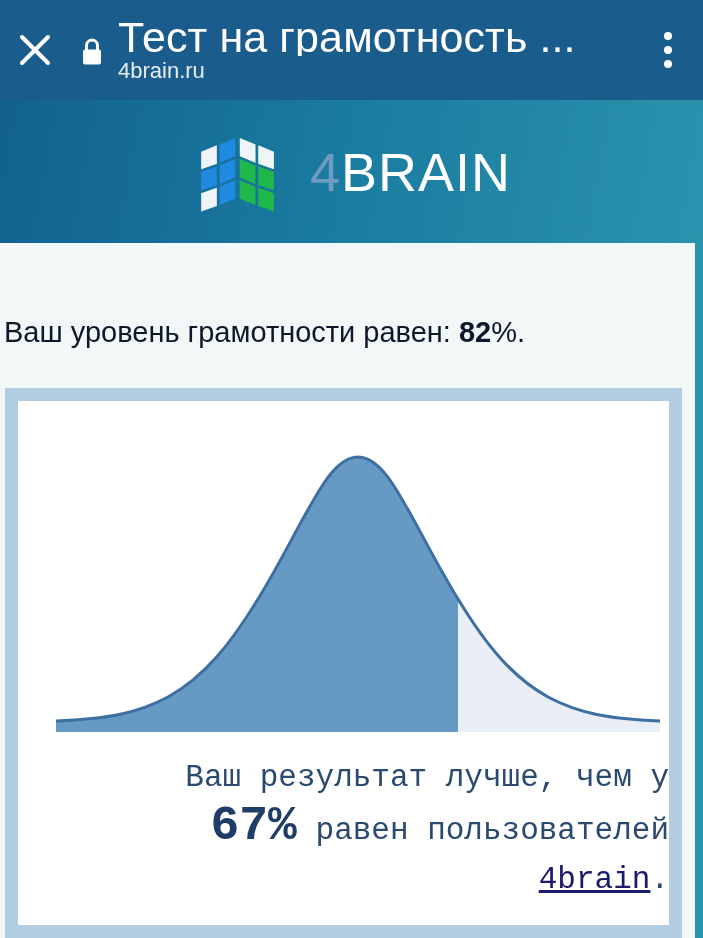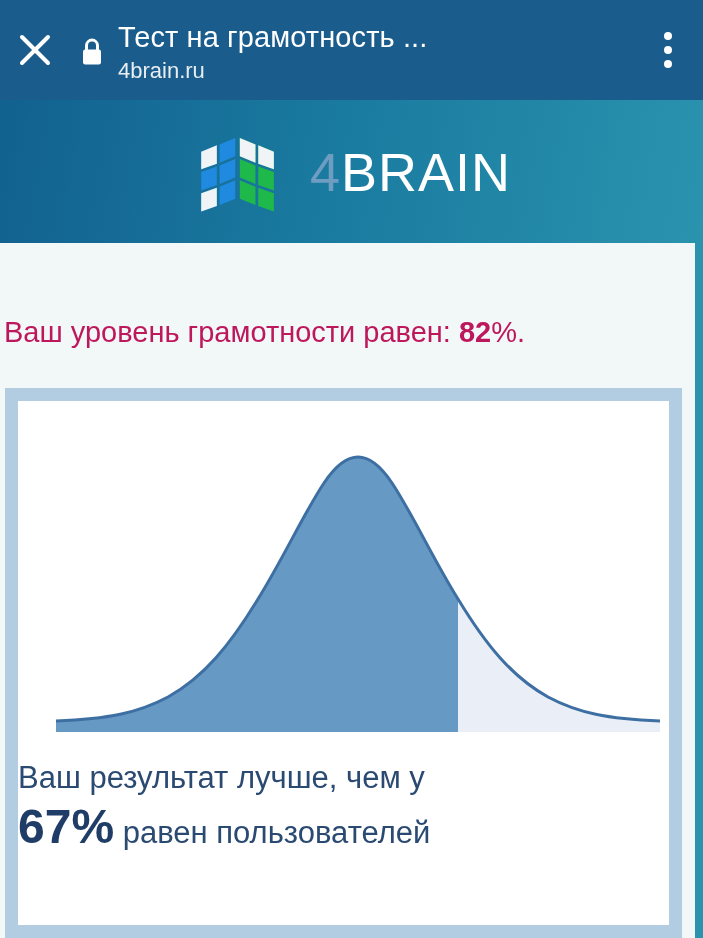--- a/index.html
+++ b/index.html
@@ -58,21 +58,21 @@
     flex: 1 1 auto;
     min-width: 0;
     padding-left: 4px;
     padding-top: 2px;
     display: flex;
     flex-direction: column;
     justify-content: center;
   }
   .tb-title {
     color: #ffffff;
-    font-size: 29px;
+    font-size: 43px;
     line-height: 38px;
     font-weight: 400;
     white-space: nowrap;
     overflow: hidden;
     letter-spacing: 0.1px;
   }
   .tb-url {
     color: #e8eef2;
     font-size: 22px;
     line-height: 26px;
@@ -135,21 +135,21 @@
     overflow: hidden;
   }
 
   .result-line {
     position: absolute;
     top: 72px;
     left: 4px;
     width: 680px;
     font-size: 29px;
     line-height: 34px;
-    color: #be185d;
+    color: #0f172a;
     white-space: nowrap;
   }
   .result-line b { font-weight: 700; }
 
   
   .chart-card {
     position: absolute;
     top: 145px;
     left: 5px;
     width: 677px;
@@ -170,25 +170,26 @@
     width: 651px;
     height: 347px;
     display: block;
   }
 
   .chart-caption {
     position: absolute;
     top: 352px;
     left: 0;
     width: 651px;
-    text-align: left;
+    text-align: right;
     color: #2b4a72;
     font-size: 31px;
     line-height: 49px;
     font-weight: 400;
+    font-family: Liberation Mono, monospace;
   }
   .chart-caption .big {
     font-size: 48px;
     font-weight: 700;
     color: #1f3d66;
   }
   .chart-caption .link {
     color: #1b1b6e;
     text-decoration: underline;
     cursor: pointer;
@@ -328,20 +329,23 @@
                    C 468,244 494,276 530,296
                    C 560,312 590,318 642,320" fill="none" stroke="#3d6fa3" stroke-width="3"></path>
         </svg>
 
         <div class="chart-caption">
           <div>Ваш результат лучше, чем у</div>
           <div>
             <span class="big">67%</span>
             <span>равен пользователей</span>
           </div>
+          <div>
+            <span class="link">4brain</span><span>.</span>
+          </div>
         </div>
 
       </div>
     </div>
   </div>
 
   <div class="right-strip"></div>
 </div>
 
 </body></html>

